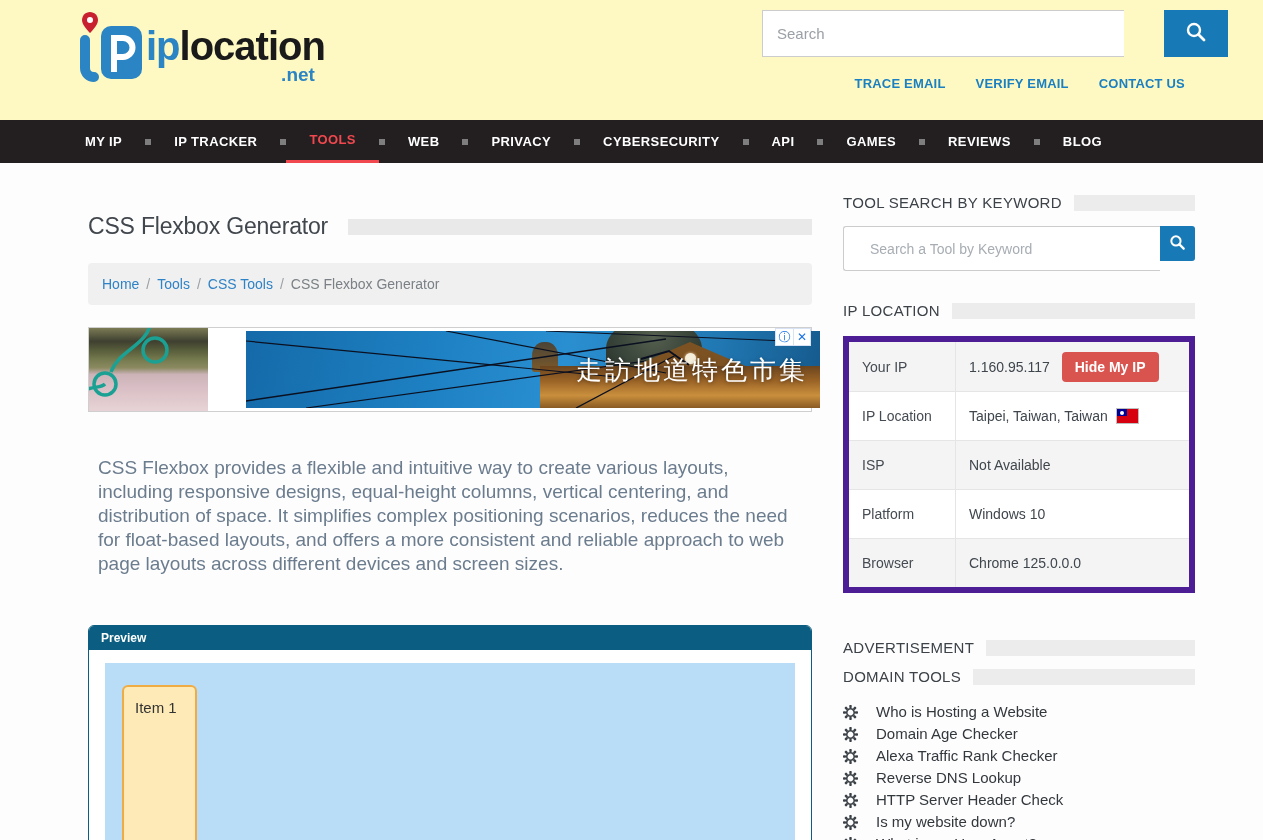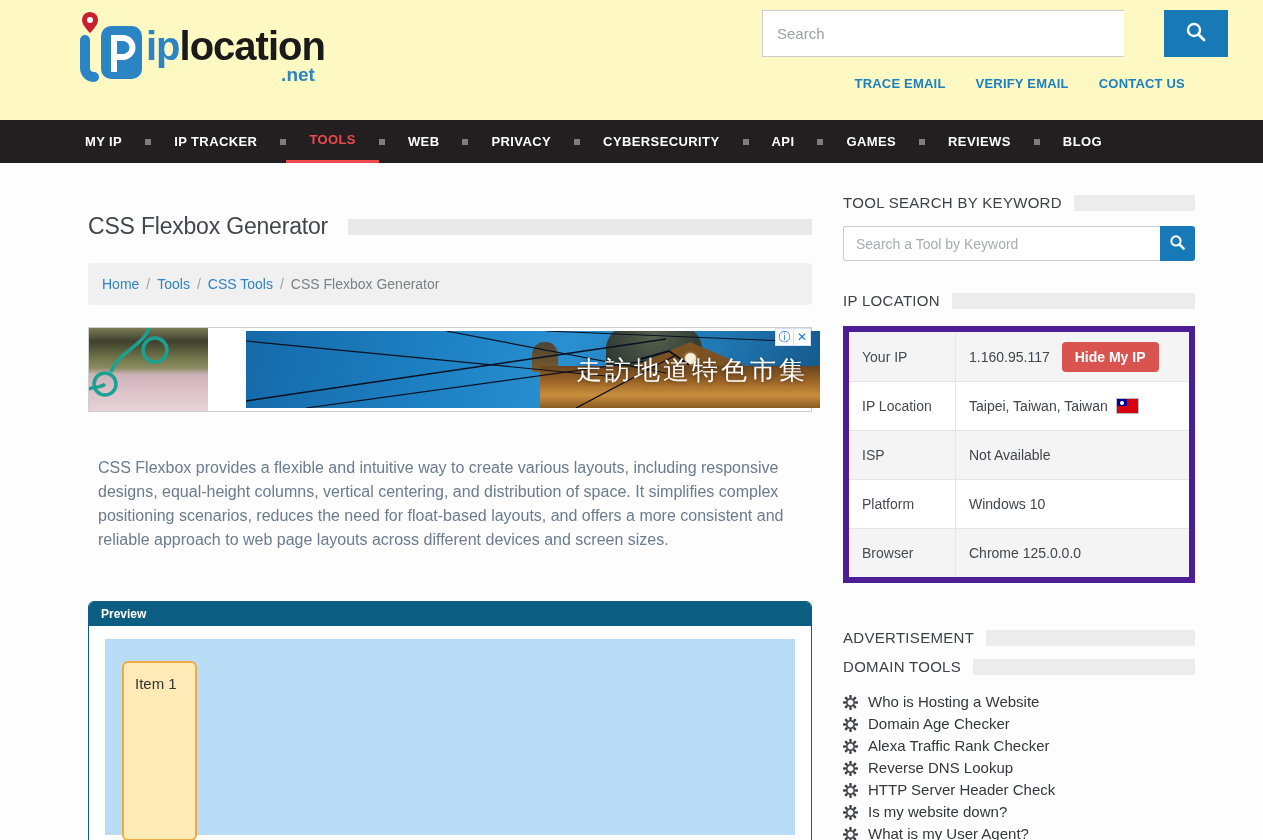--- a/index.html
+++ b/index.html
@@ -64,38 +64,38 @@
   .bld-turret { position:absolute; right:262px; bottom:36px; width:26px; height:30px;
                 background:linear-gradient(180deg,#4a4438,#7d5a2a); border-radius:45% 45% 8% 8%; }
   .ad-caption { position:absolute; right:12px; top:50%; transform:translateY(-50%); color:#fff;
                 font-size:26px; letter-spacing:3px; text-shadow:0 1px 4px rgba(0,0,0,.4); white-space:nowrap; }
   .ad-badges { position:absolute; right:0; top:0; display:flex; background:#fff; border:1px solid #d7e3f4; }
   .ad-badge { width:17px; height:16px; display:flex; align-items:center; justify-content:center;
               font-size:12px; color:#1a73e8; cursor:pointer; }
   .ad-badge + .ad-badge { border-left:1px solid #d7e3f4; }
 
   
-  .intro { margin-top:44px; margin-left:10px; width:700px; font-size:16px; line-height:24px; color:#6b7c8e; }
+  .intro { margin-top:44px; margin-left:10px; width:700px; font-size:19px; line-height:24px; color:#6b7c8e; }
 
   
   .preview { margin-top:49px; width:724px; border:1px solid #0b5e81; border-radius:6px; background:#fff; overflow:hidden; }
   .preview-hd { height:24px; background:#0b5e81; color:#fff; font-size:12px; font-weight:bold;
                 line-height:24px; padding-left:12px; }
   .flex-container { margin:13px 16px 16px 16px; height:196px; background:#b9dcf7; display:flex; }
   .flex-item { width:75px; height:180px; margin:22px 0 0 17px; background:#fdeab7;
                border:2px solid #f0ac44; border-radius:6px; padding:12px 0 0 11px;
                font-size:15px; color:#333; }
 
   
   .side-heading { display:flex; align-items:center; }
   .side-heading span.txt { font-size:15px; color:#3c4248; letter-spacing:.3px; white-space:nowrap; }
   .side-heading .deco-bar { height:16px; margin-left:12px; background:#ececec; }
   .tool-search { margin-top:15px; display:flex; }
-  .tool-search input { width:317px; height:35px; border:1px solid #ccc; border-right:none;
-                       border-radius:3px 0 0 3px; padding:0 12px; font-size:14px; color:#ec4899; outline:none; }
+  .tool-search input { width:317px; height:45px; border:1px solid #ccc; border-right:none;
+                       border-radius:3px 0 0 3px; padding:0 26px; font-size:14px; color:#ec4899; outline:none; }
   .tool-search input::placeholder { color:#a7adb3; }
   .tool-search button { width:35px; height:35px; background:#1779b5; border:none; border-radius:0 3px 3px 0;
                         cursor:pointer; display:flex; align-items:center; justify-content:center; }
 
   .ip-heading { margin-top:31px; }
   .ip-table { margin-top:17px; width:352px; border:6px solid #4c1d95; font-size:14px; }
   .ip-row { display:flex; min-height:49px; align-items:center; background:#fff; }
   .ip-row:nth-child(odd) { background:#f4f4f4; }
   .ip-row + .ip-row { border-top:1px solid #e5e5e5; }
   .ip-label { width:107px; padding-left:13px; color:#454b52; border-right:1px solid #e5e5e5;
@@ -105,21 +105,21 @@
                  font-size:14px; font-weight:bold; padding:7px 13px; cursor:pointer; }
   .flag { position:relative; width:21px; height:14px; background:#d7000f; margin-left:9px;
           box-shadow:0 0 0 1px rgba(0,0,0,.25); }
   .flag::before { content:""; position:absolute; left:0; top:0; width:10.5px; height:7px; background:#000095; }
   .flag::after { content:""; position:absolute; left:3px; top:1.5px; width:4px; height:4px;
                  border-radius:50%; background:#fff; }
 
   .adv-heading { margin-top:46px;align-items:flex-end; }
   .dt-heading { margin-top:12px; }
   .dt-list { margin-top:16px; list-style:none; }
-  .dt-list li { display:flex; align-items:center; gap:10px; line-height:22px; font-size:15px;
+  .dt-list li { display:flex; align-items:center; gap:18px; line-height:22px; font-size:15px;
                 color:#33383d; cursor:pointer; }
   .gear { flex:0 0 auto; display:inline-flex; }
 </style>
 </head>
 <body>
 
 <div class="header">
   <div class="logo">
     <span class="logo-icon">
       <svg width="66" height="72" viewBox="0 0 66 72">

